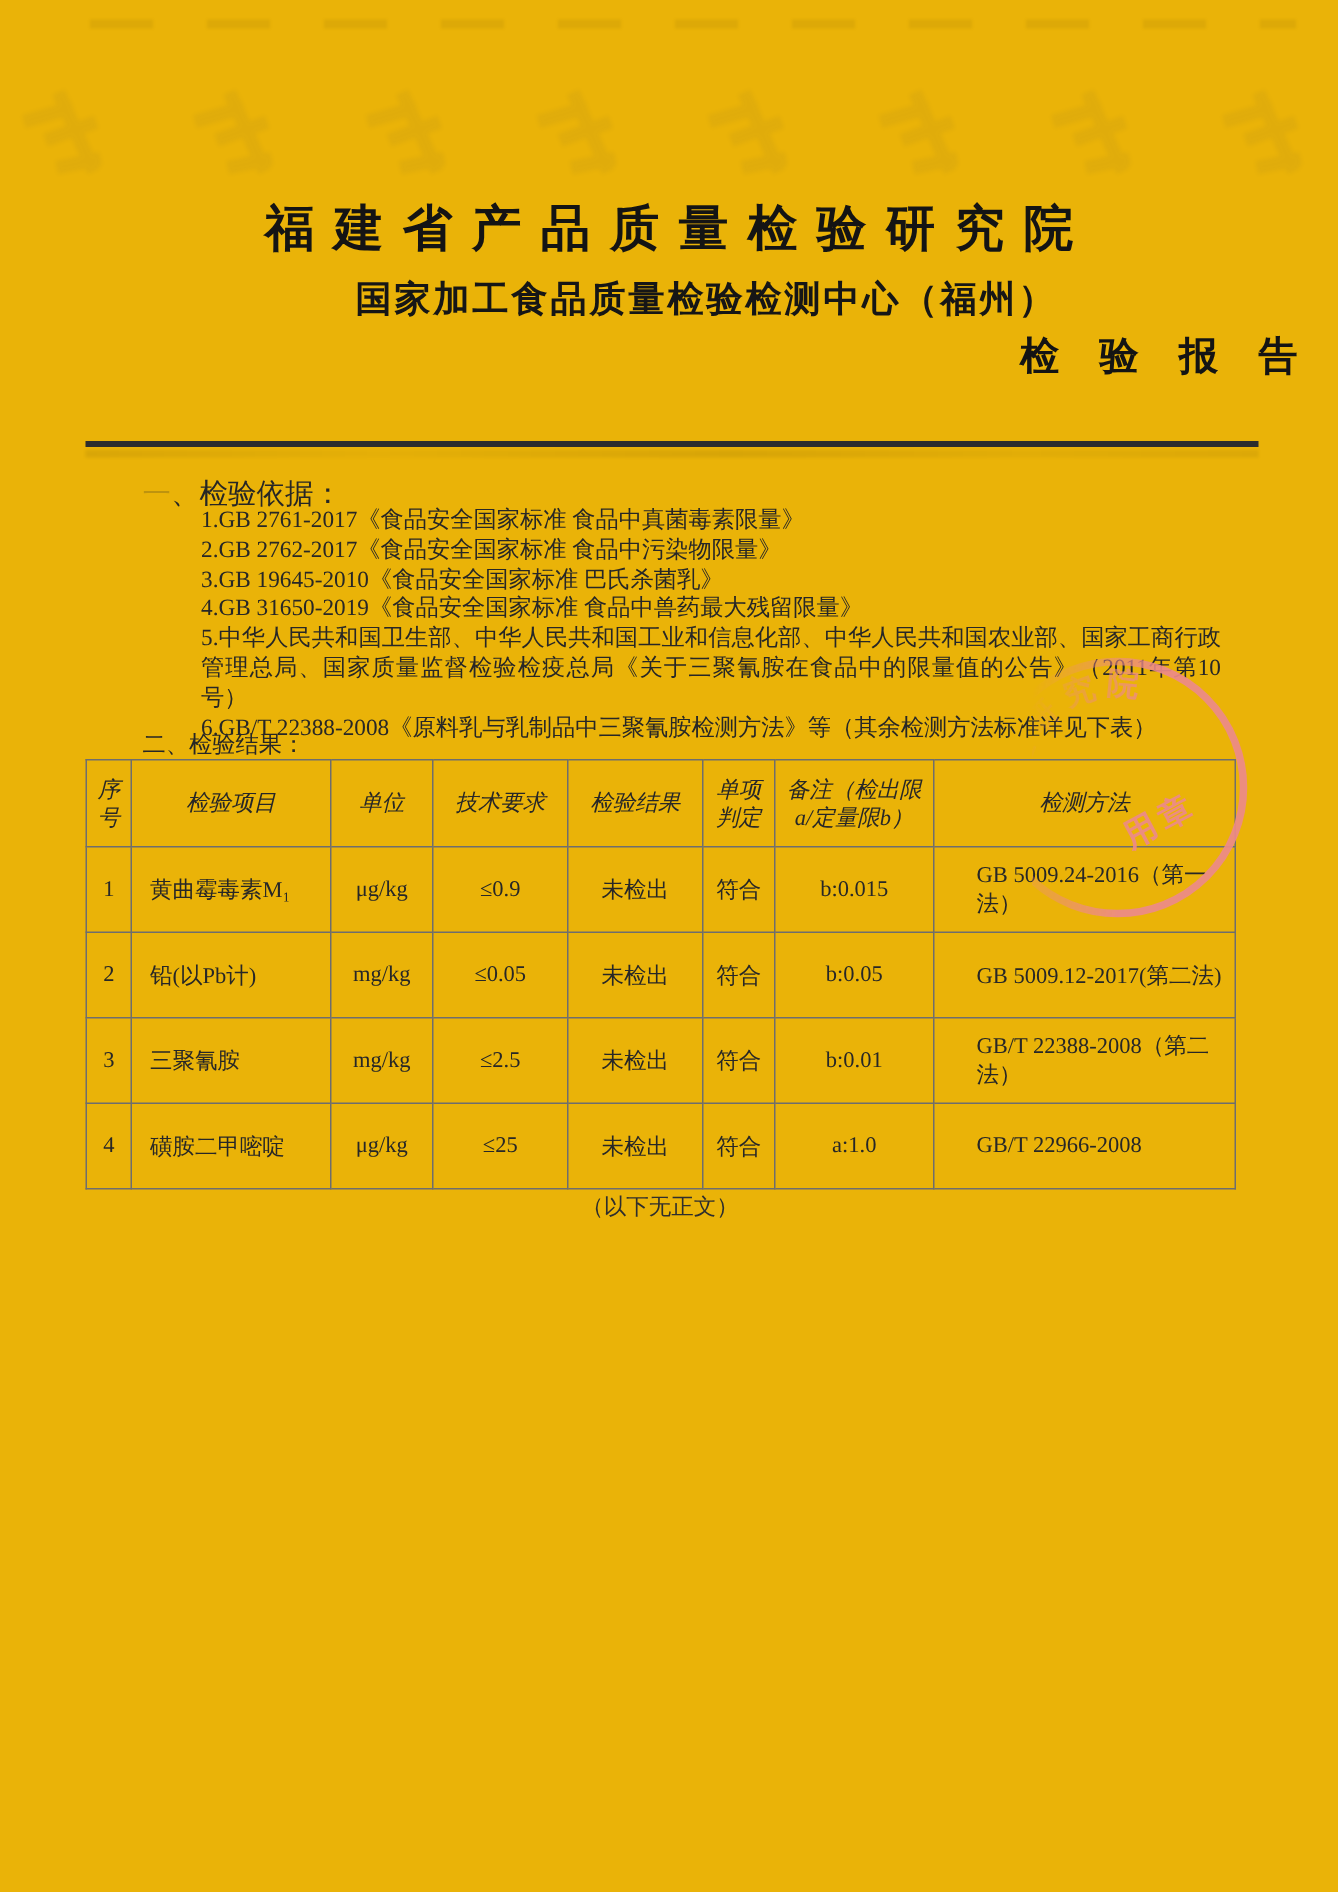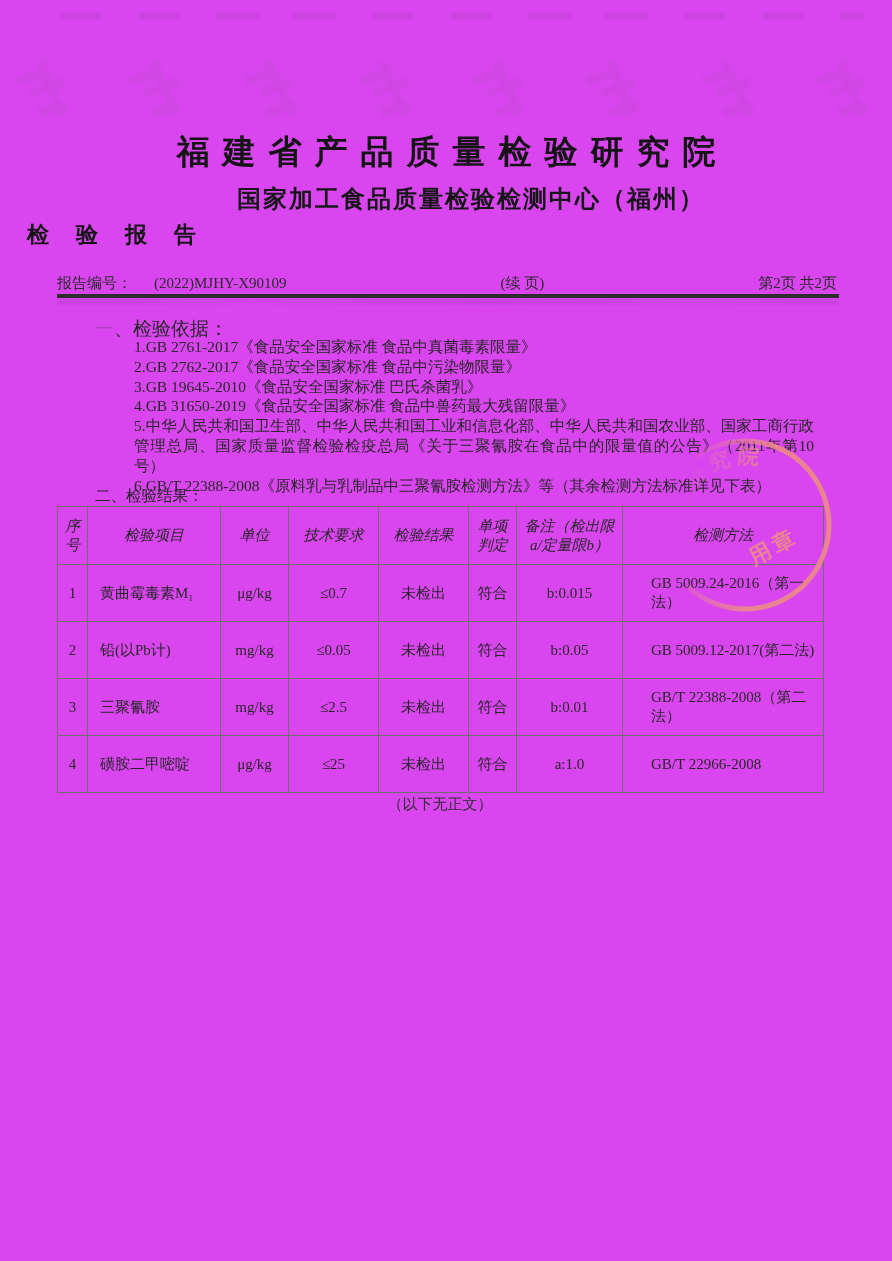--- a/index.html
+++ b/index.html
@@ -4,21 +4,21 @@
 <style>
   html,body { margin:0; padding:0; }
   body {
     width:892px; height:1261px;
     background:#ffffff;
     font-family:"Liberation Serif","DejaVu Serif",serif;
     color:#262626;
     position:relative;
     overflow:hidden;
   }
-  .page { position:absolute; inset:0; background:#d946ef; }
+  .page { position:absolute; inset:0; background:#eab308; }
 
   
   .ghost-line {
     position:absolute; top:13px; left:60px; right:28px; height:6px;
     background:repeating-linear-gradient(90deg, rgba(0,0,0,0.055) 0 42px, transparent 42px 78px);
     filter:blur(1.2px);
   }
   .wm-row {
     position:absolute; top:52px; left:24px; right:16px; height:78px;
     display:flex; justify-content:space-between; align-items:center;
@@ -41,21 +41,21 @@
     letter-spacing:13px; text-indent:13px; color:#141414;
     white-space:nowrap;
   }
   .title2 {
     position:absolute; top:183px; left:0; width:100%;
     text-align:center; font-size:24px; font-weight:700;
     letter-spacing:2px; text-indent:2px; color:#161616;padding-left:24px;
   }
   .title3 {
     position:absolute; top:220px; left:0; width:100%;
-    text-align:left; font-size:22px; font-weight:700;
+    text-align:right; font-size:26px; font-weight:700;
     letter-spacing:27px; text-indent:27px; color:#141414;
     white-space:nowrap;
   }
 
   
   .report-line {
     position:absolute; top:274px; left:57px; right:55px;
     display:flex; align-items:baseline; font-size:15px; color:#2a2a2a;
   }
   .report-line .num { margin-left:22px; font-family:"Liberation Serif","DejaVu Serif",serif; }
@@ -166,26 +166,20 @@
         <i></i>
         <i></i>
         <i></i>
       </span>
   </div>
 
   <div class="title1">福建省产品质量检验研究院</div>
   <div class="title2">国家加工食品质量检验检测中心（福州）</div>
   <div class="title3">检验报告</div>
 
-  <div class="report-line">
-    <span>报告编号：</span>
-    <span class="num">(2022)MJHY-X90109</span>
-    <span class="mid">(续 页)</span>
-    <span>第2页 共2页</span>
-  </div>
   <div class="rule"></div>
 
   <div class="basis-heading">
     <span class="faint">一</span><span>、检验依据：</span>
   </div>
   <div class="basis-list">
     <div>1.GB 2761-2017《食品安全国家标准 食品中真菌毒素限量》</div>
     <div>2.GB 2762-2017《食品安全国家标准 食品中污染物限量》</div>
     <div>3.GB 19645-2010《食品安全国家标准 巴氏杀菌乳》</div>
     <div>4.GB 31650-2019《食品安全国家标准 食品中兽药最大残留限量》</div>
@@ -216,21 +210,21 @@
         <th>单项判定</th>
         <th>备注（检出限a/定量限b）</th>
         <th>检测方法</th>
       </tr>
     </thead>
     <tbody>
       <tr>
         <td>1</td>
         <td class="col-item">黄曲霉毒素M₁</td>
         <td>μg/kg</td>
-        <td>≤0.7</td>
+        <td>≤0.9</td>
         <td>未检出</td>
         <td>符合</td>
         <td>b:0.015</td>
         <td class="col-method">GB 5009.24-2016（第一法）</td>
       </tr>
       <tr>
         <td>2</td>
         <td class="col-item">铅(以Pb计)</td>
         <td>mg/kg</td>
         <td>≤0.05</td>

